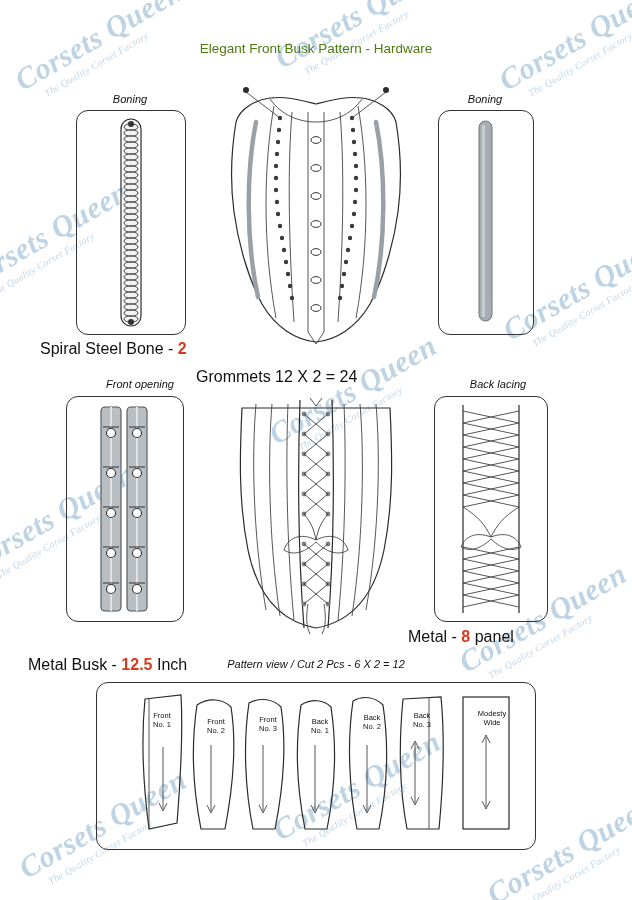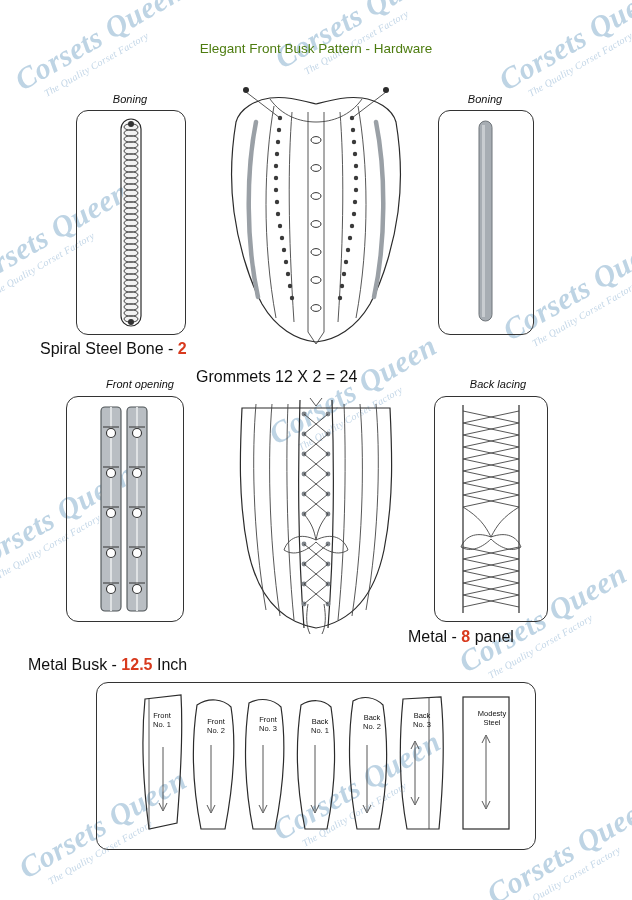--- a/index.html
+++ b/index.html
@@ -415,20 +415,21 @@
         <path d="M108,194 L132,214 M132,194 L108,214"></path>
       </g>
 
       <path class="ln-thin" d="M112,214 C110,226 110,236 114,244"></path>
       <path class="ln-thin" d="M128,214 C130,226 130,236 126,244"></path>
 
       <path class="ln-thin" d="M114,8 L120,16 L126,8"></path>
     </svg>
   </div>
 
+  <div class="label-top" style="left:156px; top:658px; width:320px;">Pattern view / Cut 2 Pcs - 6 X 2 = 12</div>
 
   <div class="panel" style="left:96px; top:682px; width:440px; height:168px;">
     <svg width="438" height="166" viewBox="0 0 438 166">
 
       <path class="ln" d="M48,16 L84,12 C86,48 84,90 80,140 L52,146 C46,100 44,56 48,16 Z" fill="#fff"></path>
       <path class="ln-thin" d="M52,16 L52,146"></path>
       <path class="ln-thin" d="M66,64 L66,126"></path>
         <path class="ln-thin" d="M62,120 L66,128 L70,120"></path>
 
       <path class="ln" d="M100,22 C112,14 126,16 134,24 C140,62 136,104 128,146 L104,146 C96,106 94,62 100,22 Z" fill="#fff"></path>
@@ -479,17 +480,17 @@
   <div class="piece-label" style="left:352px; top:714px; width:40px;">
     <span>Back</span><br>
     <span>No. 2</span>
   </div>
   <div class="piece-label" style="left:402px; top:712px; width:40px;">
     <span>Back</span><br>
     <span>No. 3</span>
   </div>
   <div class="piece-label" style="left:466px; top:710px; width:52px;">
     <span>Modesty</span><br>
-    <span>Steel</span>
+    <span>Wide</span>
   </div>
 
 
 </div>
 
 </body></html>

